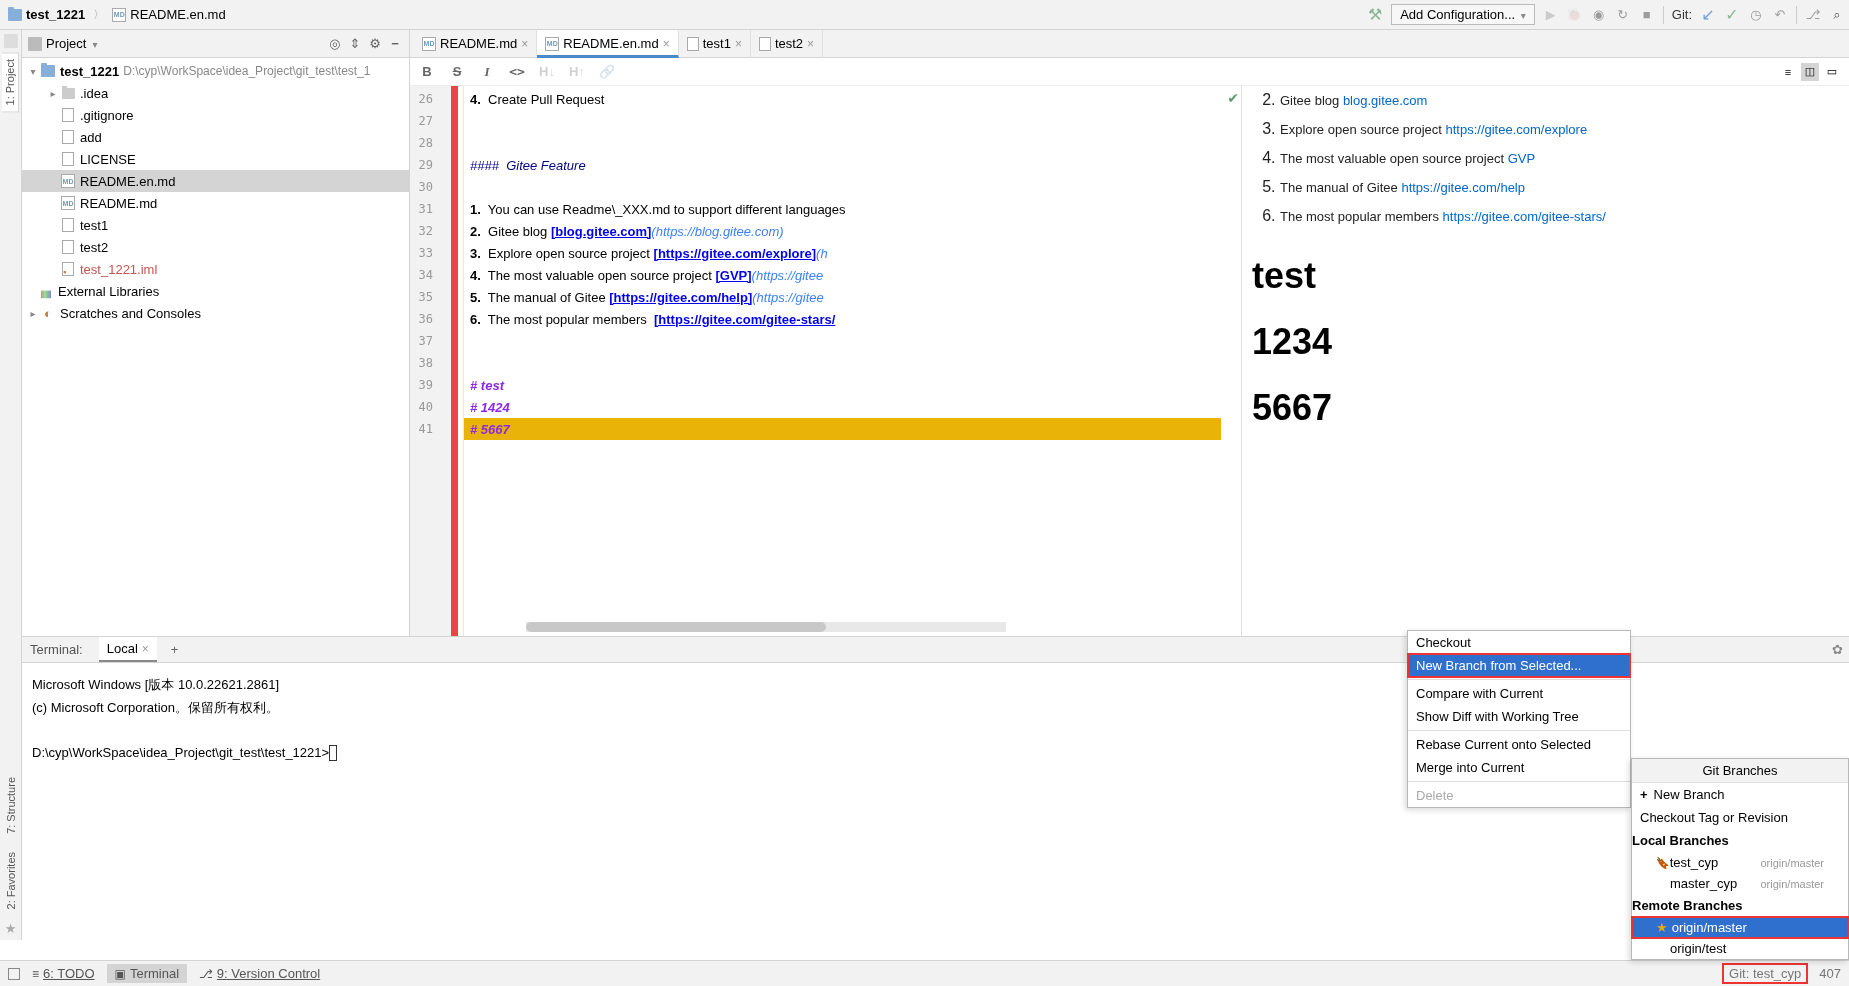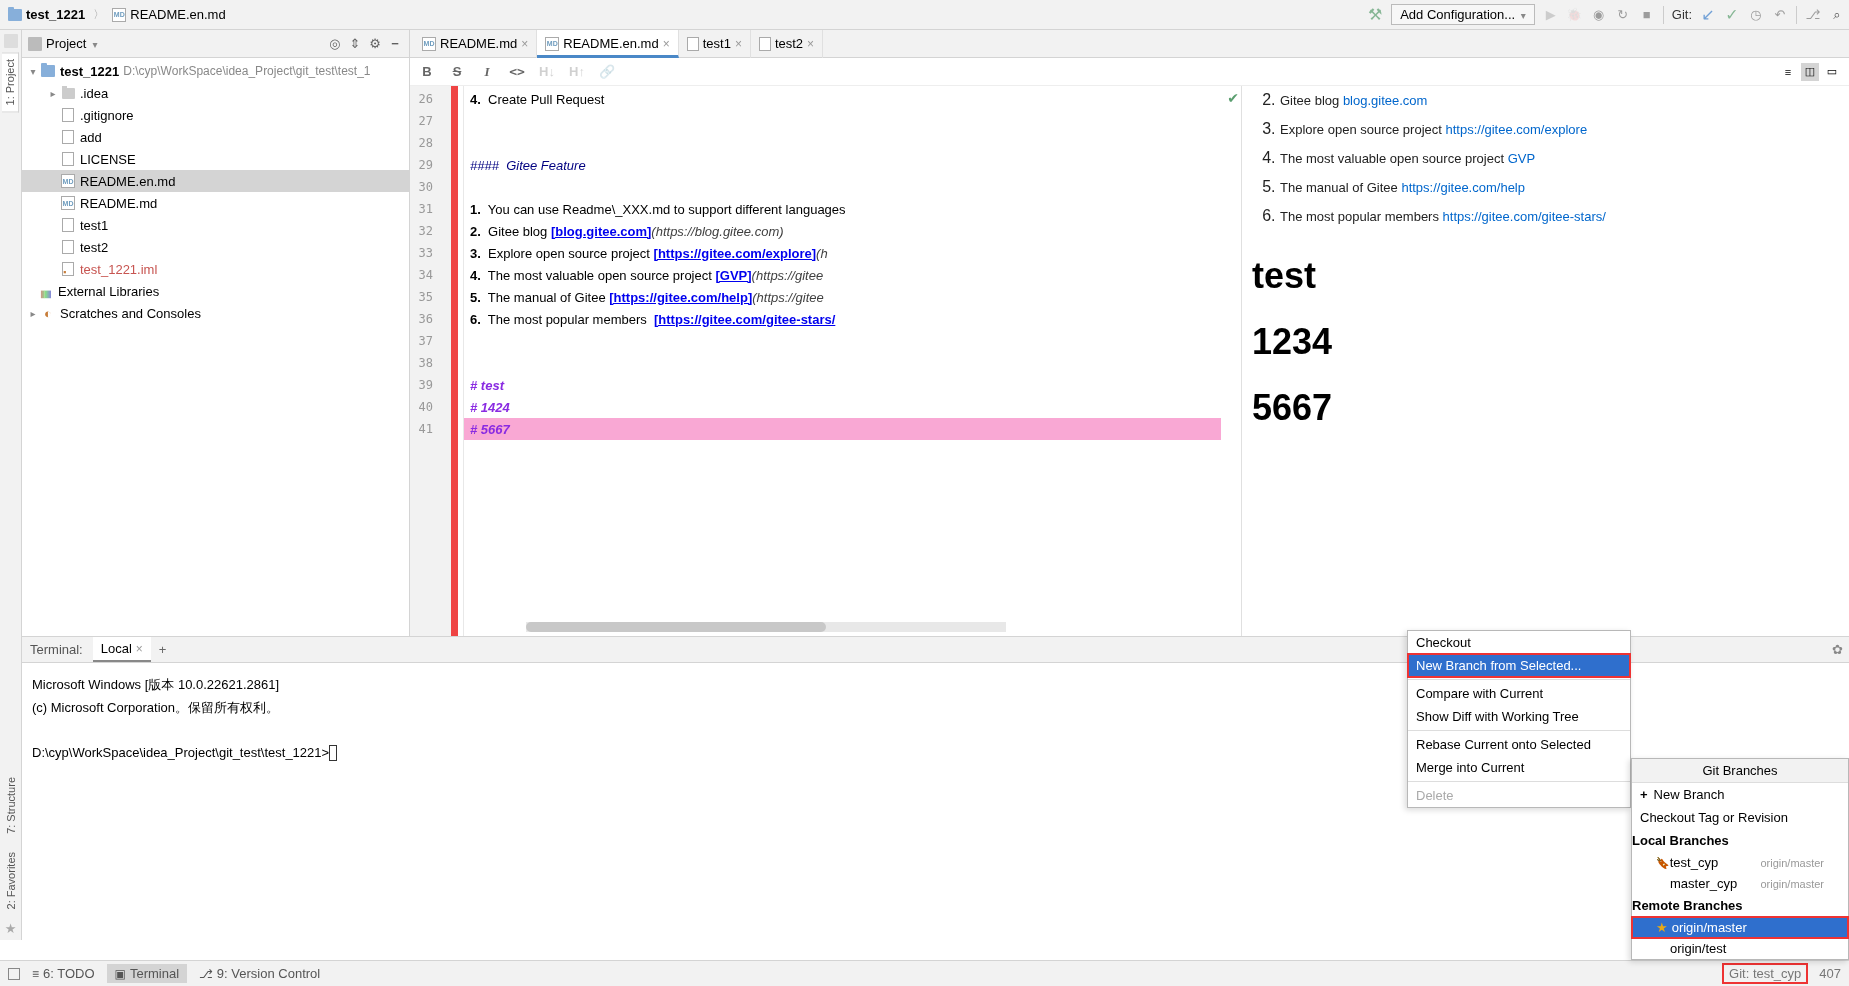--- a/index.html
+++ b/index.html
@@ -75,55 +75,55 @@
 .view-toggles { margin-left: auto; display: flex; gap: 4px; }
 .vt-btn { width: 18px; height: 18px; border: 1px solid transparent; display: inline-flex; align-items: center; justify-content: center; font-size: 11px; }
 .vt-btn.active { background: #d4d4d4; }
 
 .split-view { flex: 1; display: flex; background: #fff; }
 .gutter { width: 48px; background: #f2f2f2; border-right: 7px solid #ef4444; padding-top: 2px; }
 .gutter-line { height: 22px; display: flex; align-items: center; justify-content: flex-end; padding-right: 18px; color: #999; font-size: 12px; font-family: "Consolas", monospace; }
 .indent-guide { width: 6px; border-right: 1px solid #e8e8e8; }
 .code-col { flex: 1; padding-top: 2px; font-family: "Consolas", "Courier New", monospace; font-size: 14px; position: relative; overflow: hidden; }
 .code-line { height: 22px; display: flex; align-items: center; padding-left: 6px; white-space: pre; }
-.code-line.current { background: #f9a8d4; }
+.code-line.current { background: #eab308; }
 .num-b { font-weight: bold; }
 .kw { color: #000080; font-style: italic; font-weight: normal; }
 .md-h { color: #8a2be2; font-style: italic; font-weight: bold; }
 .lnk { color: #0000ee; text-decoration: underline; font-weight: bold; }
-.url-it { color: #404040; font-style: italic; text-align: right; }
+.url-it { color: #3b82f6; font-style: italic; text-align: right; }
 .check-col { width: 20px; position: relative; }
 .check-mark { position: absolute; top: 4px; right: 2px; color: #5a9e6f; font-size: 14px; }
 .hbar-scroll { position: absolute; bottom: 4px; left: 62px; height: 10px; width: 480px; background: #e8e8e8; }
 .hbar-scroll::after { content: ""; position: absolute; left: 0; width: 300px; height: 100%; background: #c8c8c8; border-radius: 5px; }
 
 .preview-col { width: 608px; border-left: 1px solid #e0e0e0; padding: 0 10px 10px; overflow: hidden; font-family: Arial, sans-serif; }
 .preview-col ol { margin-left: 28px; }
 .preview-col ol li { font-size: 16px; line-height: 28px; color: #222; }
 .preview-col a { color: #0066cc; text-decoration: none; }
 .preview-col h1 { font-size: 36px; font-weight: bold; margin: 24px 0 16px; color: #000; }
 
 .bottom-panel { border-top: 1px solid #d4d4d4; height: 280px; display: flex; flex-direction: column; }
-.bp-tabs { height: 26px; background: #f2f2f2; border-bottom: 1px solid #d4d4d4; display: flex; align-items: center; padding-left: 8px; gap: 2px; position: relative; }
+.bp-tabs { height: 26px; background: #f2f2f2; border-bottom: 1px solid #d4d4d4; display: flex; align-items: center; padding-left: 8px; gap: 8px; position: relative; }
 .term-label { color: #555; margin-right: 8px; }
 .bp-tab { padding: 4px 8px; display: flex; align-items: center; gap: 4px; }
 .bp-tab.active { background: #fff; border-bottom: 2px solid #888; }
 .bp-add { padding: 2px 6px; color: #666; }
 .bp-gear { position: absolute; right: 6px; color: #888; }
 .terminal-body { flex: 1; background: #fff; padding: 10px; font-family: "Consolas", monospace; font-size: 14px; line-height: 22px; white-space: pre; }
 .cursor-box { display: inline-block; width: 8px; height: 16px; border: 1px solid #333; vertical-align: middle; }
 
 .left-bottom-stripe { position: absolute; left: 0; top: 636px; width: 22px; height: 304px; background: #f2f2f2; border-right: 1px solid #d4d4d4; display: flex; flex-direction: column; align-items: center; justify-content: flex-end; padding-bottom: 4px; gap: 6px; }
 .star-icon::before { content: "★"; color: #aaa; }
 
 .status-bar { height: 26px; background: #f2f2f2; border-top: 1px solid #d4d4d4; display: flex; align-items: center; padding: 0 8px; gap: 4px; position: absolute; bottom: 0; left: 0; right: 0; }
 .sb-btn { padding: 2px 8px; display: flex; align-items: center; gap: 4px; font-size: 12px; color: #555; }
 .sb-btn.active { background: #d4d4d4; }
 .sb-icon-box { width: 12px; height: 12px; border: 1px solid #888; }
-.sb-underline { }
+.sb-underline { text-decoration: underline; }
 .sb-right { margin-left: auto; display: flex; align-items: center; gap: 12px; color: #777; font-size: 12px; }
 
 .branches-popup { position: absolute; right: 0; bottom: 26px; width: 218px; background: #fff; border: 1px solid #b8b8b8; box-shadow: -2px 2px 6px rgba(0,0,0,.15); }
 .bp-title { text-align: center; padding: 4px; background: #f2f2f2; border-bottom: 1px solid #ddd; }
 .bp-row { padding: 4px 8px; display: flex; align-items: center; gap: 6px; font-size: 13px; }
 .bp-heading { font-weight: bold; padding: 4px 0; }
 .bp-branch { display: flex; align-items: center; padding: 3px 24px; }
 .bp-branch.selected { background: #2f6fcd; color: #fff; }
 .bp-branch .tag-icon::before { content: "🔖"; filter: hue-rotate(30deg); font-size: 11px; }
 .bp-branch.star::before { content: "★"; color: #e6a817; margin-right: 4px; }

